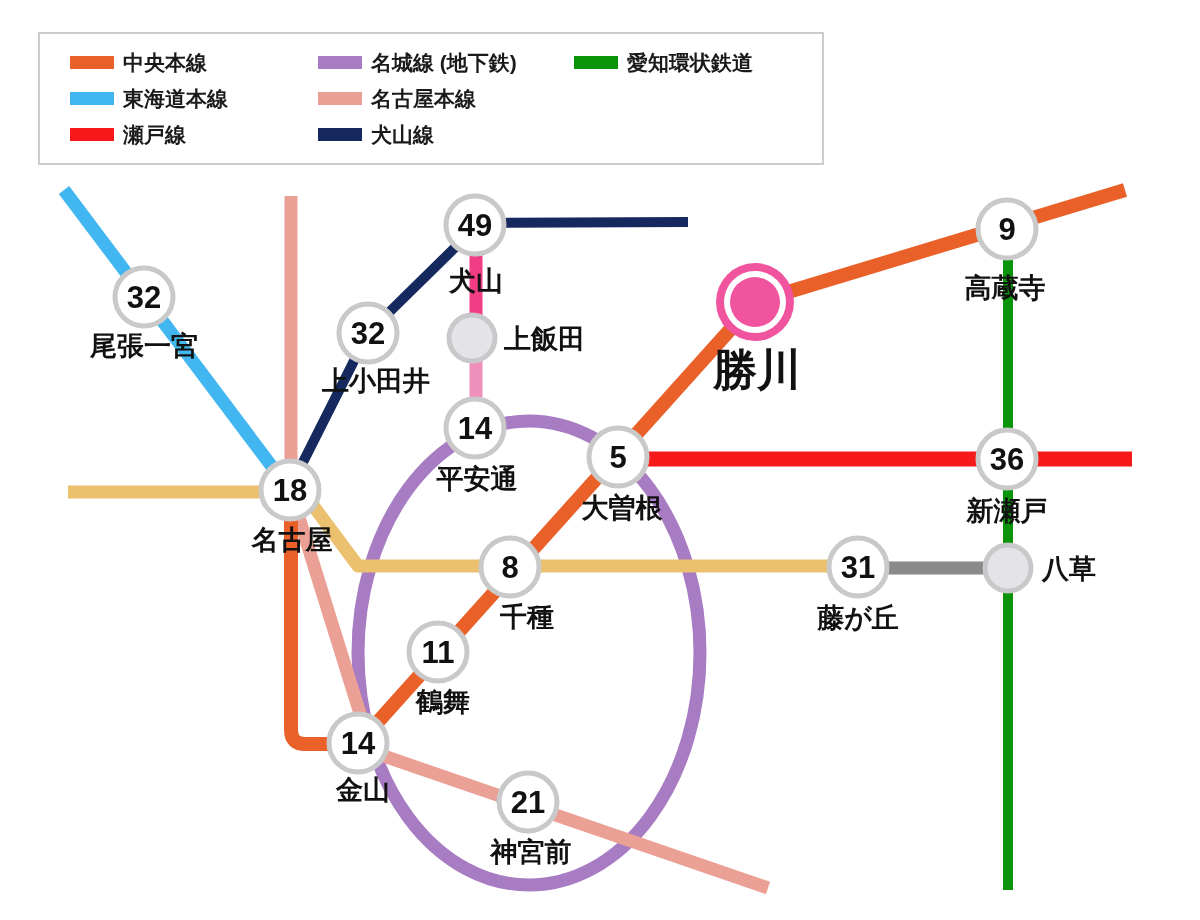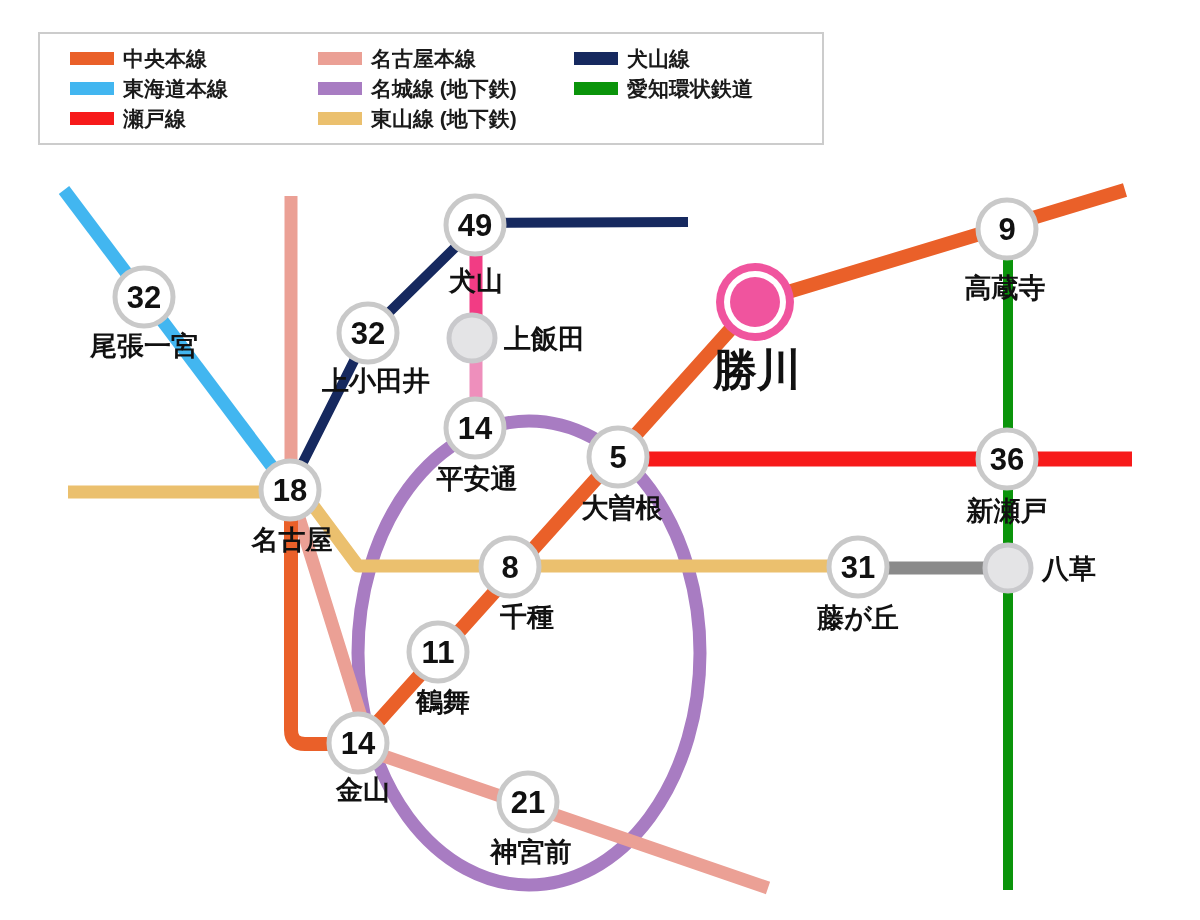--- a/index.html
+++ b/index.html
@@ -2,21 +2,21 @@
 <html><head>
 <meta charset="utf-8">
 <style>
   html,body{margin:0;padding:0;background:#fff;}
   .canvas{
     position:relative;width:1200px;height:920px;background:#ffffff;overflow:hidden;
     font-family:"Liberation Sans", sans-serif;
   }
   .map-svg{position:absolute;left:0;top:0;}
   .legend{
-    position:absolute;left:38px;top:32px;width:786px;height:113px;
+    position:absolute;left:38px;top:32px;width:786px;height:133px;
     box-sizing:border-box;background:#fff;border:2px solid #cccccc;
     display:grid;grid-template-columns:248px 256px 1fr;grid-template-rows:repeat(3,1fr);
     grid-auto-flow:column;padding:10px 6px 10px 30px;align-items:center;
   }
   .legend-item{display:flex;align-items:center;}
   .legend-swatch{width:44px;height:13px;flex:0 0 44px;margin-right:9px;}
   .legend-label{font-size:21px;font-weight:bold;color:#1a1a1a;white-space:nowrap;line-height:1;}
   .stn-label{font-size:27px;font-weight:bold;fill:#111111;}
   .stn-label-big{font-size:44px;font-weight:800;fill:#111111;}
   .badge-num{font-size:31px;font-weight:bold;fill:#111111;}
@@ -128,30 +128,26 @@
     </div>
     <div class="legend-item">
       <span class="legend-swatch" style="background:#42B6F0"></span>
       <span class="legend-label">東海道本線</span>
     </div>
     <div class="legend-item">
       <span class="legend-swatch" style="background:#F71A1A"></span>
       <span class="legend-label">瀬戸線</span>
     </div>
     <div class="legend-item">
-      <span class="legend-swatch" style="background:#EBA095"></span>
-      <span class="legend-label">名古屋本線</span>
-    </div>
-    <div class="legend-item">
       <span class="legend-swatch" style="background:#A87CC2"></span>
       <span class="legend-label">名城線 (地下鉄)</span>
     </div>
     <div class="legend-item">
-      <span class="legend-swatch" style="background:#EBC06E"></span>
-      <span class="legend-label">東山線 (地下鉄)</span>
+      <span class="legend-swatch" style="background:#EBA095"></span>
+      <span class="legend-label">名古屋本線</span>
     </div>
     <div class="legend-item">
       <span class="legend-swatch" style="background:#16295F"></span>
       <span class="legend-label">犬山線</span>
     </div>
     <div class="legend-item">
       <span class="legend-swatch" style="background:#0A940A"></span>
       <span class="legend-label">愛知環状鉄道</span>
     </div>
   </div>

